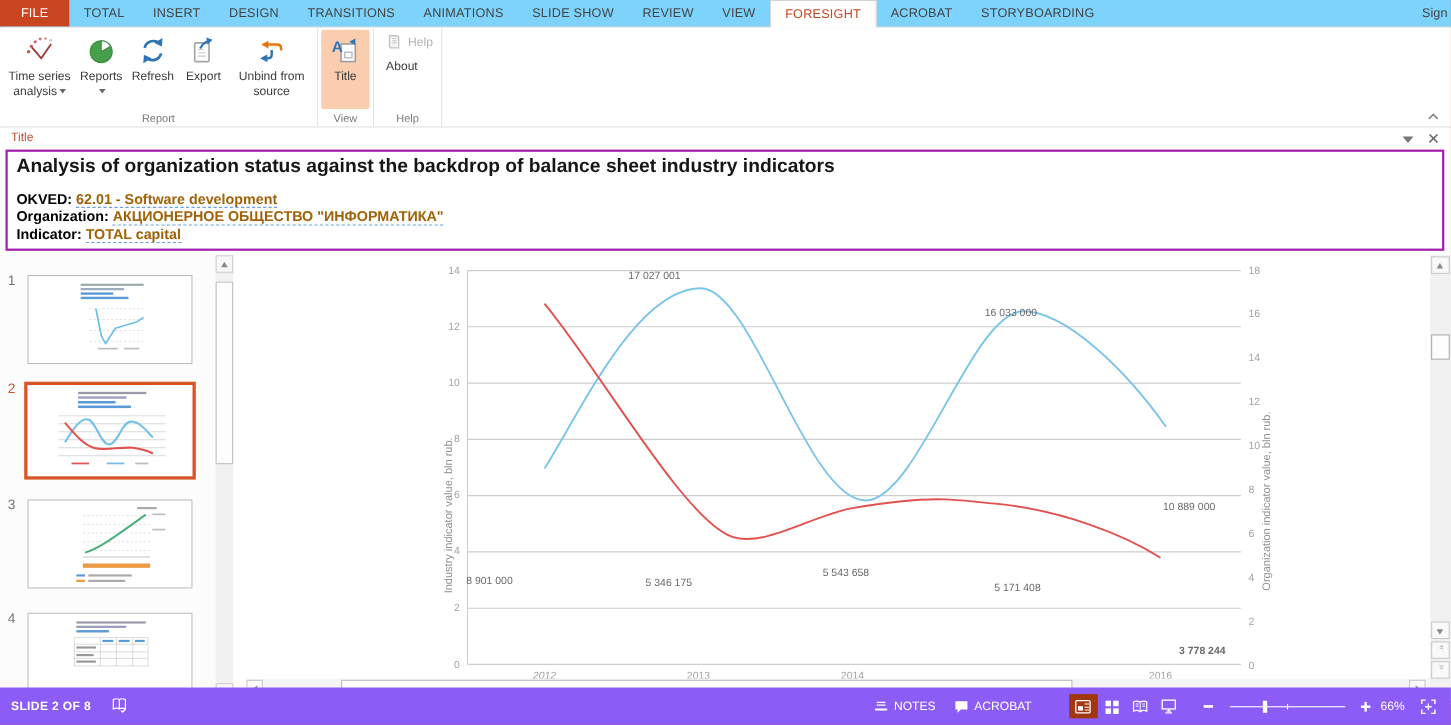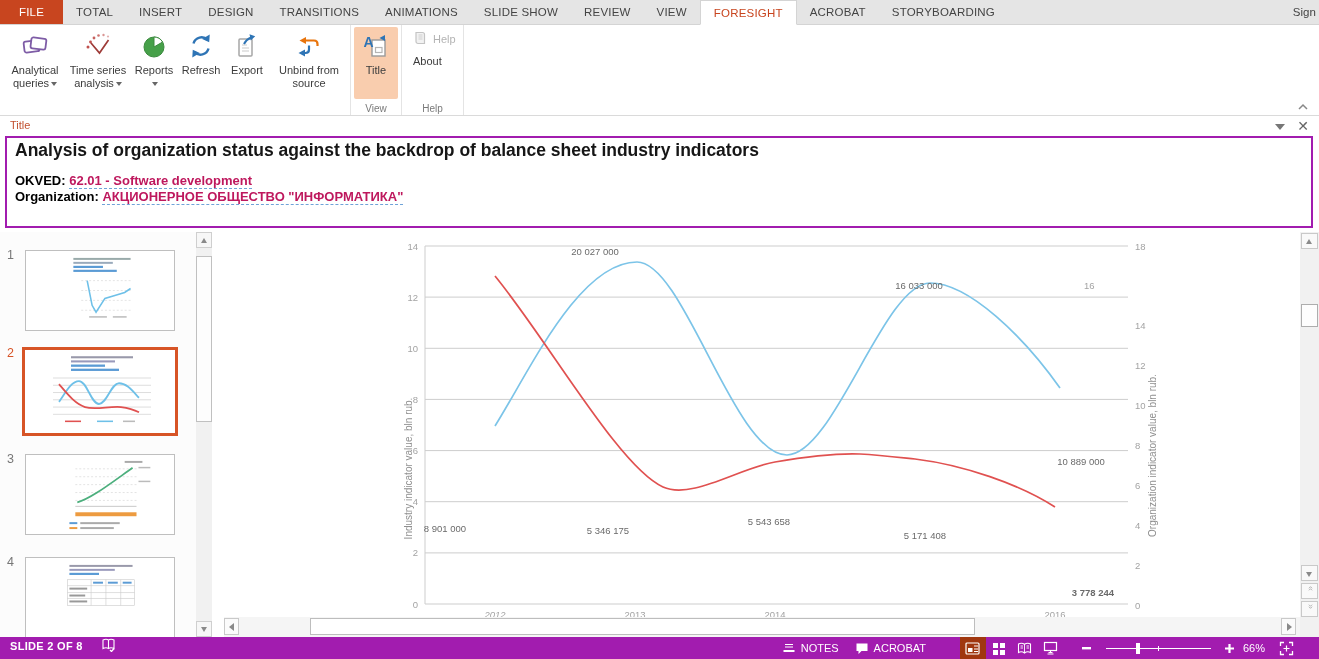--- a/index.html
+++ b/index.html
@@ -2,21 +2,21 @@
 <html><head>
 <meta charset="utf-8">
 <style>
   * { margin:0; padding:0; box-sizing:border-box; }
   html,body { background:#888; }
   body { font-family:"Liberation Sans", sans-serif; }
   .window { position:relative; width:1319px; height:659px; background:#fff; overflow:hidden;
             box-shadow: inset 0 0 0 1px #C8451F; }
 
   
-  .tabbar { position:absolute; top:0; left:0; right:0; height:25px; background:#e5e5e5;
+  .tabbar { position:absolute; top:0; left:0; right:0; height:25px; background:#7dd3fc;
             border-bottom:1px solid #D4D4D4; display:flex; align-items:stretch; }
   .tab { padding:0 13px; line-height:24px; font-size:11.5px; color:#444; letter-spacing:.2px;
          cursor:pointer; white-space:nowrap; }
   .tab-file { background:#C8451F; color:#fff; padding:0 19px; }
   .tab-active { position:relative; background:#fff; color:#C8451F;
                 border:1px solid #D4D4D4; border-bottom:1px solid #fff; margin-bottom:-1px; }
   .signin { position:absolute; top:0; right:-9px; line-height:24px; font-size:11.5px; color:#444; }
 
   
   .ribbon { position:absolute; top:25px; left:0; right:0; height:91px; background:#fff;
@@ -46,21 +46,21 @@
   .tp-header { position:absolute; top:3px; left:10px; font-size:11px; color:#C25130; }
   .tp-caret { position:absolute; top:8px; right:34px; width:0; height:0; cursor:pointer;
               border-left:5px solid transparent; border-right:5px solid transparent;
               border-top:6px solid #777; }
   .tp-close { position:absolute; top:2px; right:10px; font-size:14px; color:#666;
               cursor:pointer; line-height:16px; }
   .tp-box { position:absolute; left:5px; right:6px; top:20px; bottom:4px;
             border:2px solid #a21caf; padding:1px 8px; overflow:hidden; }
   .tp-heading { font-size:17.5px; font-weight:bold; color:#161616; margin:1px 0 12px 0; }
   .tp-row { font-size:13px; font-weight:bold; color:#000; line-height:16px; }
-  .tp-link { color:#be185d; border-bottom:1px dashed #6FA3D8; cursor:pointer; }
+  .tp-link { color:#a16207; border-bottom:1px dashed #6FA3D8; cursor:pointer; }
 
   
   .bodyarea { position:absolute; top:232px; left:0; right:0; bottom:22px; background:#fff; }
 
   
   .thumbs { position:absolute; left:0; top:0; bottom:0; width:196px; background:#FCFCFC; }
   .slide-num { position:absolute; left:7px; font-size:12.5px; color:#777; }
   .slide-num.sel { color:#D75426; }
   .thumb { position:absolute; left:25px; width:150px; height:81px; background:#fff;
            border:1px solid #BFBFBF; cursor:pointer; overflow:hidden; }
@@ -101,25 +101,25 @@
   .hs-thumb { position:absolute; top:1px; left:86px; width:665px; height:17px; background:#FFF;
               border:1px solid #BDBDBD; cursor:pointer; }
   .arr-l { position:absolute; left:4px; top:4px; width:0; height:0;
            border-top:4px solid transparent; border-bottom:4px solid transparent;
            border-right:5px solid #8A8A8A; }
   .arr-r { position:absolute; left:5px; top:4px; width:0; height:0;
            border-top:4px solid transparent; border-bottom:4px solid transparent;
            border-left:5px solid #8A8A8A; }
 
   
-  .status { position:absolute; left:0; right:0; bottom:0; height:22px; background:#a21caf;
-            color:#fff; display:flex; align-items:flex-start; font-size:11px; }
+  .status { position:absolute; left:0; right:0; bottom:0; height:34px; background:#8b5cf6;
+            color:#fff; display:flex; align-items:center; font-size:11px; }
   .st-left { display:flex; align-items:center; padding-left:10px; gap:18px; }
   .st-slide { font-weight:bold; letter-spacing:.3px; }
-  .st-right { margin-left:auto; display:flex; align-items:center; padding-right:20px; }
+  .st-right { margin-left:auto; display:flex; align-items:center; padding-right:8px; }
   .st-item { display:flex; align-items:center; gap:5px; cursor:pointer; padding:0 8px;
              height:22px; }
   .viewbtn { width:26px; height:22px; display:flex; align-items:center; justify-content:center;
              cursor:pointer; }
   .viewbtn.active { background:#A0370F; }
   .zoomslider { display:flex; align-items:center; margin:0 4px; cursor:pointer; }
   .zs-track { position:relative; width:105px; height:1px; background:#fff; margin:0 6px; }
   .zs-handle { position:absolute; left:30px; top:-5px; width:4px; height:11px; background:#fff; }
   .zs-mid { position:absolute; left:52px; top:-2px; width:1px; height:5px; background:#fff; }
   .zoompct { font-size:11px; margin:0 8px 0 4px; cursor:pointer; }
@@ -141,29 +141,20 @@
       <div class="tab">VIEW</div>
       <div class="tab tab-active">FORESIGHT</div>
       <div class="tab">ACROBAT</div>
       <div class="tab">STORYBOARDING</div>
     </div>
   <div class="signin">Sign in</div>
 
   <div class="ribbon">
 
     <div class="rgroup" style="padding-left:4px;">
-      <div class="btn-large" style="width:62px">
-        <span class="bicon">
-          <svg viewBox="0 0 30 30">
-              <rect x="4" y="10" width="15" height="11" rx="2" fill="#fff" stroke="#7E5CA6" stroke-width="1.8" transform="rotate(-7 11 15)"></rect>
-              <rect x="11" y="7" width="15" height="11" rx="2" fill="#fff" stroke="#7E5CA6" stroke-width="1.8" transform="rotate(7 18 12)"></rect>
-            </svg>
-        </span>
-        <span class="blbl"><span>Analytical queries</span><span class="dd-arrow"></span></span>
-      </div>
       <div class="btn-large" style="width:64px">
         <span class="bicon">
           <svg viewBox="0 0 30 30">
               <circle cx="5" cy="16" r="1.5" fill="#C0504D"></circle>
               <circle cx="7.5" cy="11" r="1.4" fill="#C0504D"></circle>
               <circle cx="11" cy="7" r="1.4" fill="#C0504D" opacity=".9"></circle>
               <circle cx="15.5" cy="4.5" r="1.3" fill="#C0504D" opacity=".8"></circle>
               <circle cx="20.5" cy="4" r="1.2" fill="#C0504D" opacity=".6"></circle>
               <circle cx="25" cy="5.5" r="1.1" fill="#C0504D" opacity=".45"></circle>
               <path d="M8,12 L16.5,22 L25.5,9" fill="none" stroke="#9E3B38" stroke-width="1.7"></path>
@@ -206,20 +197,21 @@
         <span class="bicon">
           <svg viewBox="0 0 30 30">
               <path d="M11,9.5 L20,9.5 Q23.5,9.5 23.5,13 L23.5,15" fill="none" stroke="#E8740C" stroke-width="2.2"></path>
               <path d="M5.5,9.5 L12,6 L12,13 Z" fill="#E8740C"></path>
               <path d="M15,14.5 L15,18.5 Q15,22 11.5,22 L10,22" fill="none" stroke="#2E74B5" stroke-width="2.2"></path>
               <path d="M4.5,22 L11,18.5 L11,25.5 Z" fill="#2E74B5"></path>
             </svg>
         </span>
         <span class="blbl"><span>Unbind from source</span></span>
       </div>
+      <div class="rgroup-label">Report</div>
     </div>
 
     <div class="rgroup" style="padding:2px 3px 14px 3px;">
       <div class="btn-large btn-title-active" style="width:44px">
         <span class="bicon">
           <svg viewBox="0 0 30 30">
               <rect x="11" y="9" width="13" height="16" fill="#fff" stroke="#9A9A9A" stroke-width="1.4"></rect>
               <rect x="14.5" y="16.5" width="6.5" height="5" fill="none" stroke="#B5B5B5" stroke-width="1.2"></rect>
               <text x="2.5" y="16" font-size="14" font-weight="bold" fill="#2E74B5" font-family="Liberation Sans, sans-serif">A</text>
               <path d="M24,4 L18.5,7 L24,10 Z" fill="#2E74B5"></path>
@@ -256,20 +248,21 @@
   </div>
 
   <div class="titlepane">
     <div class="tp-header">Title</div>
     <div class="tp-caret"></div>
     <div class="tp-close">✕</div>
     <div class="tp-box">
       <div class="tp-heading">Analysis of organization status against the backdrop of balance sheet industry indicators</div>
       <div class="tp-row"><span>OKVED:</span> <span class="tp-link">62.01 - Software development</span></div>
       <div class="tp-row"><span>Organization:</span> <span class="tp-link">АКЦИОНЕРНОЕ ОБЩЕСТВО "ИНФОРМАТИКА"</span></div>
+      <div class="tp-row"><span>Indicator:</span> <span class="tp-link">TOTAL capital</span></div>
     </div>
   </div>
 
   <div class="bodyarea">
 
     <div class="thumbs">
       <div class="slide-num" style="top:16px">1</div>
       <div class="thumb" style="top:18px">
         <svg viewBox="0 0 150 80" preserveAspectRatio="none">
           <rect x="48" y="7" width="58" height="2" fill="#9AA"></rect>
@@ -393,28 +386,28 @@
           <div class="gl tickL" style="left: 164px; top: 59.6429px;">12</div>
           <div class="gl tickL" style="left: 164px; top: 8.5px;">14</div>
           <div class="gl tickR" style="left: 911px; top: 367.5px;">0</div>
           <div class="gl tickR" style="left: 911px; top: 327.611px;">2</div>
           <div class="gl tickR" style="left: 911px; top: 287.722px;">4</div>
           <div class="gl tickR" style="left: 911px; top: 247.833px;">6</div>
           <div class="gl tickR" style="left: 911px; top: 207.944px;">8</div>
           <div class="gl tickR" style="left: 911px; top: 168.056px;">10</div>
           <div class="gl tickR" style="left: 911px; top: 128.167px;">12</div>
           <div class="gl tickR" style="left: 911px; top: 88.2778px;">14</div>
-          <div class="gl tickR" style="left: 860px; top: 48.3889px;">16</div>
+          <div class="gl tickR" style="left: 911px; top: 48.3889px;">16</div>
           <div class="gl tickR" style="left: 911px; top: 8.5px;">18</div>
           <div class="gl yearlbl" style="left: 251px; top: 377px; font-style: italic;">2012</div>
           <div class="gl yearlbl" style="left: 391px; top: 377px;">2013</div>
           <div class="gl yearlbl" style="left: 531px; top: 377px;">2014</div>
           <div class="gl yearlbl" style="left: 671px; top: 377px; margin-top: 16px;">2015</div>
           <div class="gl yearlbl" style="left: 811px; top: 377px;">2016</div>
-          <div class="dlabel" style="left: 371px; top: 19px;">20 027 000</div>
+          <div class="dlabel" style="left: 371px; top: 19px;">17 027 001</div>
           <div class="dlabel" style="left: 695px; top: 53px;">16 033 000</div>
           <div class="dlabel" style="left: 857px; top: 229px;">10 889 000</div>
           <div class="dlabel" style="left: 221px; top: 296px;">8 901 000</div>
           <div class="dlabel" style="left: 384px; top: 298px;">5 346 175</div>
           <div class="dlabel" style="left: 545px; top: 289px;">5 543 658</div>
           <div class="dlabel" style="left: 701px; top: 303px;">5 171 408</div>
           <div class="dlabel" style="left: 869px; top: 360px; font-weight: bold;">3 778 244</div>
           <div class="axtitle" style="width: 240px; left: 64px; top: 231px;">Industry indicator value, bln rub.</div>
           <div class="axtitle" style="width: 240px; left: 808px; top: 218px;">Organization indicator value, bln rub.</div>
         </div>

